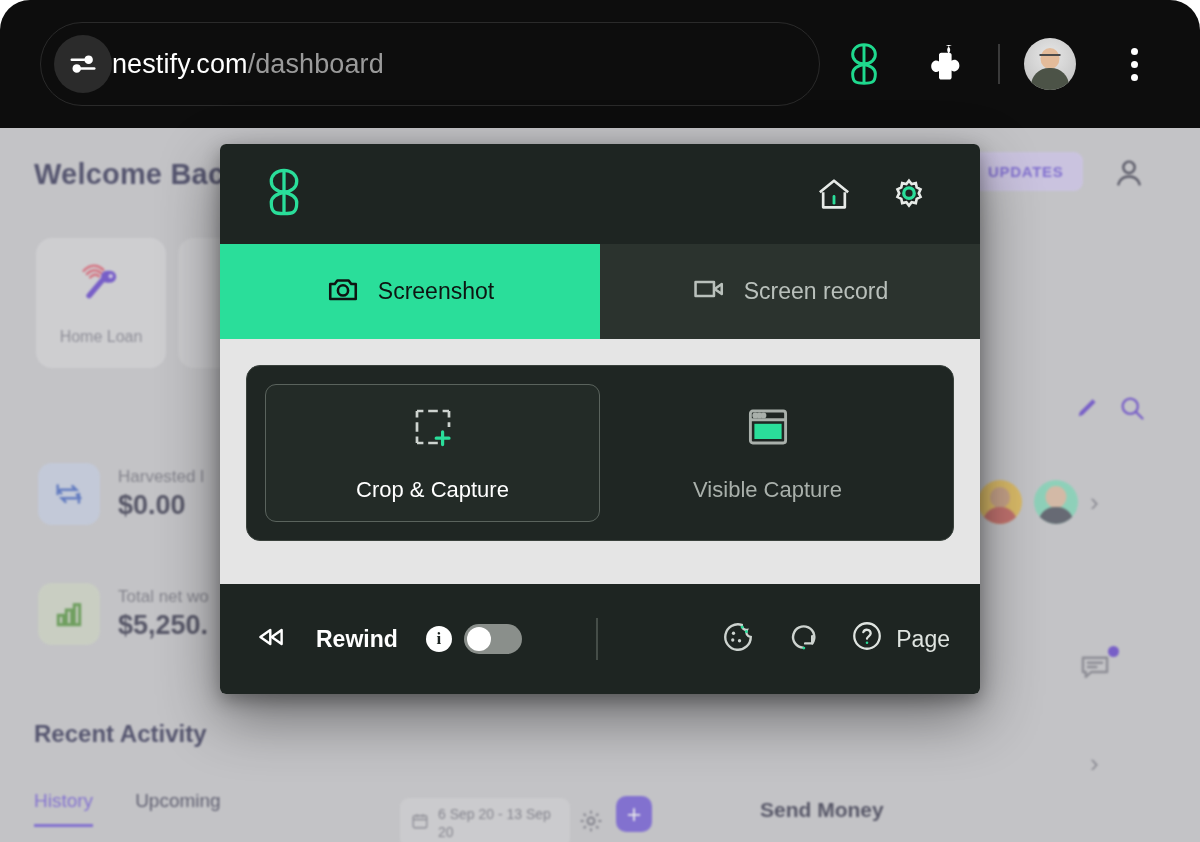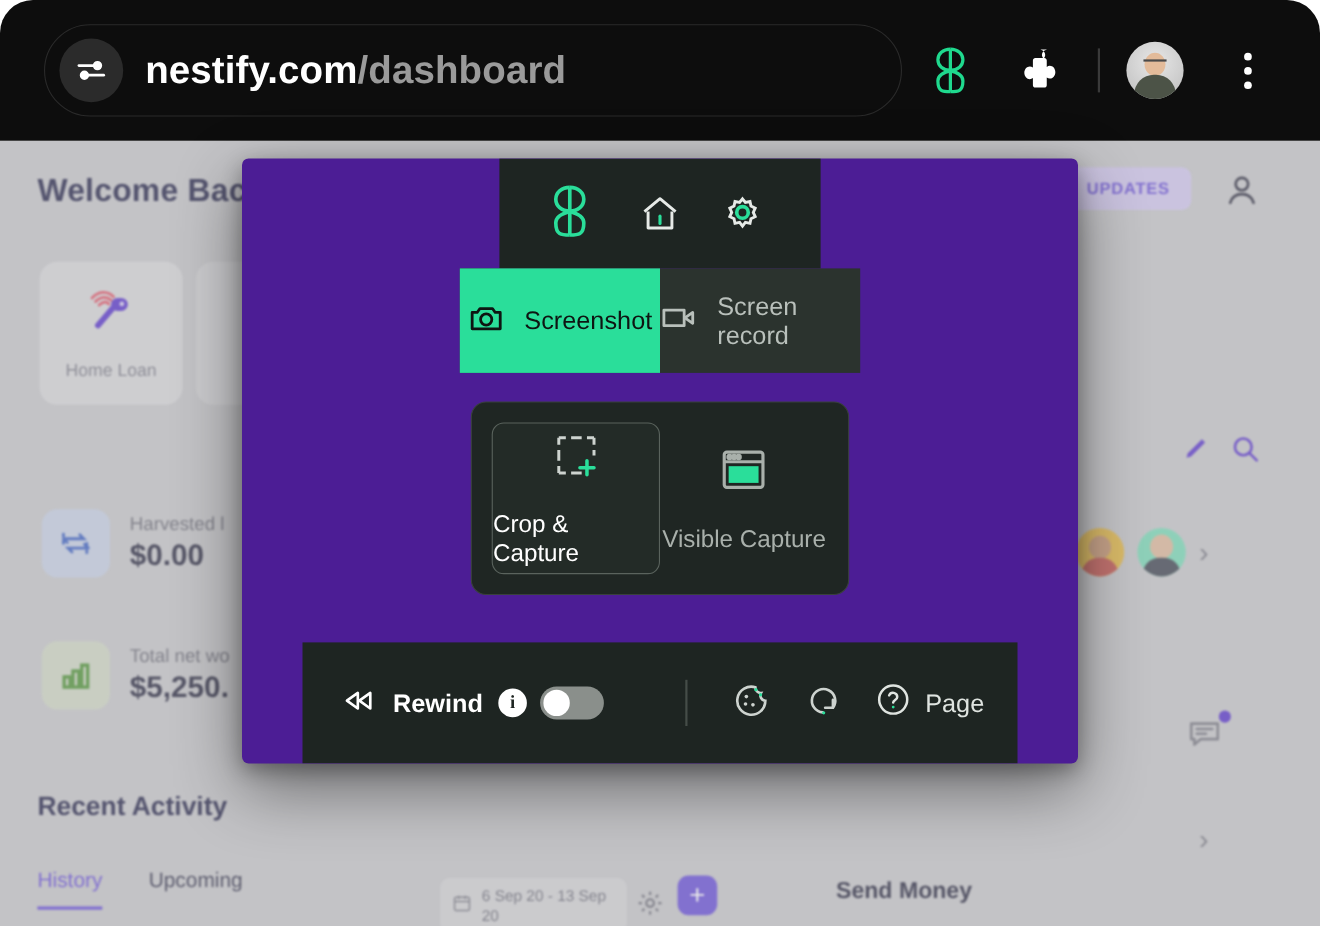--- a/index.html
+++ b/index.html
@@ -24,23 +24,22 @@
     border: 1.5px solid #2a2a2a; border-radius: 42px;
     display: flex; align-items: center; padding-left: 13px;
     background: #0d0d0d;
   }
   .omni-badge {
     width: 58px; height: 58px; border-radius: 50%;
     background: #2b2b2b; display: flex; align-items: center; justify-content: center;
     flex: none;
   }
   .omni-url {
-    margin-left: 20px; font-size: 35px; color: #ffffff; letter-spacing: .1px;
+    font-size: 27px; color: #ffffff; letter-spacing: .1px;
     white-space: nowrap;
-    font-weight: bold;
   }
   .omni-url .path { color: #9a9a9a; }
 
   .chrome-actions {
     position: absolute; right: 24px; top: 22px; height: 84px;
     display: flex; align-items: center; gap: 0;
   }
   .chrome-btn { width: 84px; height: 84px; display:flex; align-items:center; justify-content:center; }
   .chrome-sep { width: 2px; height: 40px; background:#3a3a3a; margin: 0 8px; }
   .avatar-chrome {
@@ -140,26 +139,26 @@
     position:absolute; left:616px; top:668px; width:36px; height:36px;
     background:#5b3fd6; border-radius:10px;
     display:flex; align-items:center; justify-content:center;
     color:#fff; font-size:25px; line-height:1;
   }
   .send-money { position:absolute; left:760px; top:670px; font-size:21px; font-weight:bold; color:#15152e; }
 
   
   .popup {
     position: absolute; left: 220px; top: 144px; width: 760px; height: 550px;
-    background: #4c1d95;
+    background: #e5e5e5;
     border-radius: 6px;
     box-shadow: 0 22px 60px rgba(0,0,0,.46), 0 6px 18px rgba(0,0,0,.3);
     overflow: hidden;
     z-index: 10;
-    display: flex; flex-direction: column; align-items: center;
+    display: flex; flex-direction: column;
   }
   .pop-head {
     height: 100px; background: #1e2522;
     display: flex; align-items: center; padding: 0 50px 0 36px;
     flex: none;
   }
   .pop-head .spacer { flex: 1; }
   .pop-head .hicon { margin-left: 34px; display:flex; align-items:center; }
 
   .pop-tabs { display: flex; height: 95px; flex: none; background:#2b332e; }
@@ -187,21 +186,21 @@
     background: #1f2623; border: 1px solid #39413c; border-radius: 14px;
     display: flex; align-items: center; padding: 0 24px; gap: 16px; cursor:pointer;
   }
   .timer-row .txt { font-size: 22px; color: #b4bbb6; flex: 1; }
   .timer-row .txt b { color: #ffffff; font-weight: bold; }
 
   .pop-foot {
     height: 110px; background: #1e2522; flex: none;
     display: flex; align-items: center; padding: 0 30px 0 34px; gap: 0;
   }
-  .rewind { display:flex; align-items:center; gap: 14px; cursor:pointer; }
+  .rewind { display:flex; align-items:center; gap: 28px; cursor:pointer; }
   .rewind .lbl { font-size: 23px; color: #ffffff; font-weight: bold; }
   .info-badge {
     width: 26px; height: 26px; border-radius: 50%; background: #ffffff;
     color: #1e2522; font-size: 17px; font-weight: bold;
     display:flex; align-items:center; justify-content:center; font-family:"Liberation Serif", serif;
   }
   .toggle {
     width: 58px; height: 30px; border-radius: 16px; background: #8a8f8b;
     position: relative; margin-left: 12px; cursor:pointer;
   }

